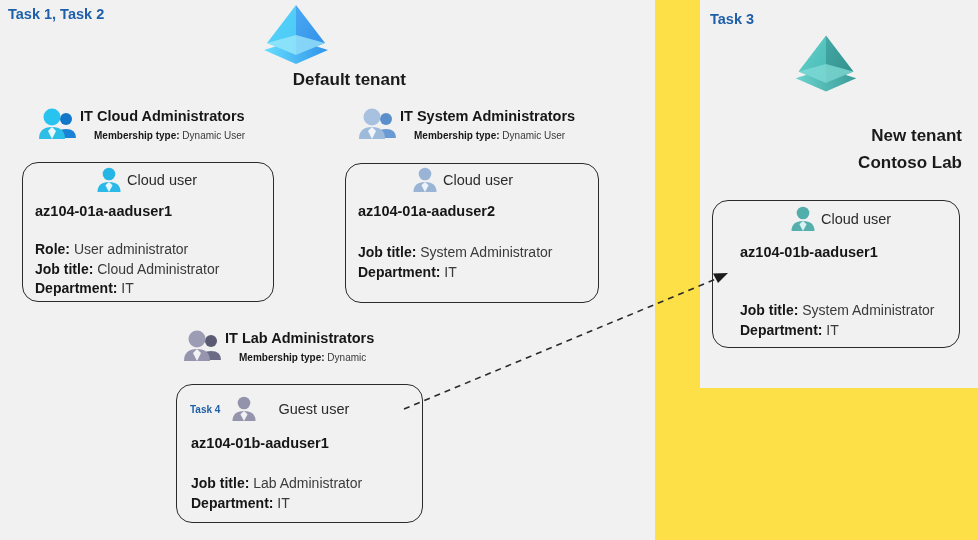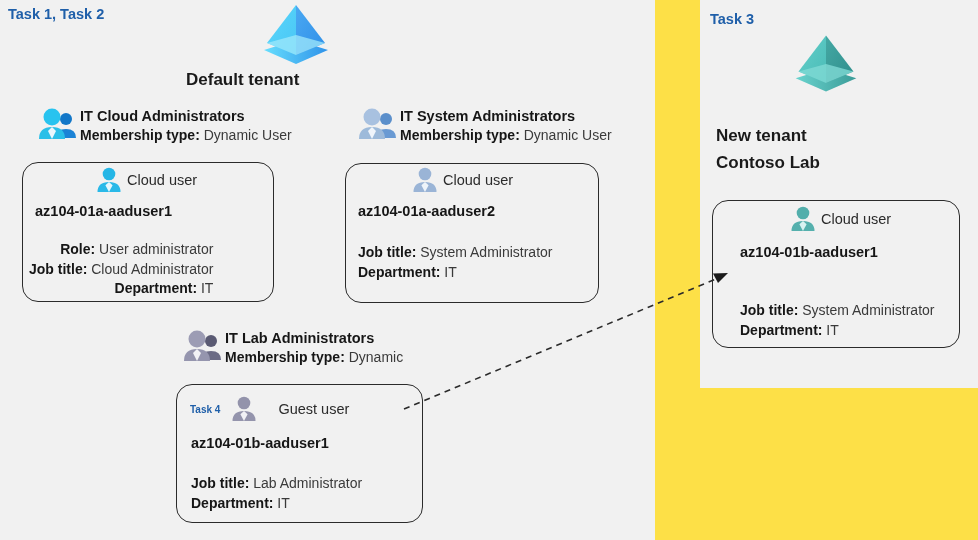--- a/index.html
+++ b/index.html
@@ -29,39 +29,40 @@
     font-size: 14.5px;
     white-space: nowrap;
   }
 
   .tenant-caption {
     position: absolute;
     font-weight: bold;
     font-size: 17px;
     color: #1a1a1a;
     white-space: nowrap;
-    text-align: left;
+    text-align: right;
   }
 
   .group-head {
     position: absolute;
     white-space: nowrap;
   }
   .group-title {
     font-weight: bold;
     font-size: 14.5px;
     color: #161616;
     display: block;
     line-height: 19px;
   }
   .group-sub {
-    font-size: 14px;
+    font-size: 10px;
     color: #3a3a3a;
     display: block;
     line-height: 19px;
+    margin-left: 14px;
   }
   .group-sub b { color: #161616; }
 
   .card {
     position: absolute;
     border: 1.6px solid #2b2b2b;
     border-radius: 16px;
     background: #f1f1f1;
     box-sizing: border-box;
   }
@@ -187,21 +188,21 @@
     <span class="icon">
       <svg width="26" height="26" viewBox="0 0 26 26">
         <circle cx="13" cy="7" r="6.3" fill="#25b6e6"></circle>
         <path d="M1.5 25 q0-10 11.5-10 q11.5 0 11.5 10 Z" fill="#2ab9e8"></path>
         <path d="M13 15 l-3.6 3.2 l3.6 6.8 l3.6-6.8 Z" fill="#e6f7fd"></path>
       </svg>
     </span>
     <span>Cloud user</span>
   </div>
   <div class="card-name" style="left:35px; top:203px;">az104-01a-aaduser1</div>
-  <div class="card-props" style="left:29px; top:240px;text-align:right;">
+  <div class="card-props" style="left:35px; top:240px;">
     <div><b>Role:</b> <span>User administrator</span></div>
     <div><b>Job title:</b> <span>Cloud Administrator</span></div>
     <div><b>Department:</b> <span>IT</span></div>
   </div>
 
   <div class="abs-icon" style="left:358px; top:108px;">
     <svg width="40" height="34" viewBox="0 0 40 34">
       <circle cx="28" cy="11" r="6" fill="#5b8fcb"></circle>
       <path d="M18 30 q0-9 10-9 q10 0 10 9 Z" fill="#6a9ad3"></path>
       <circle cx="14" cy="9" r="8.5" fill="#a8c1e0"></circle>

